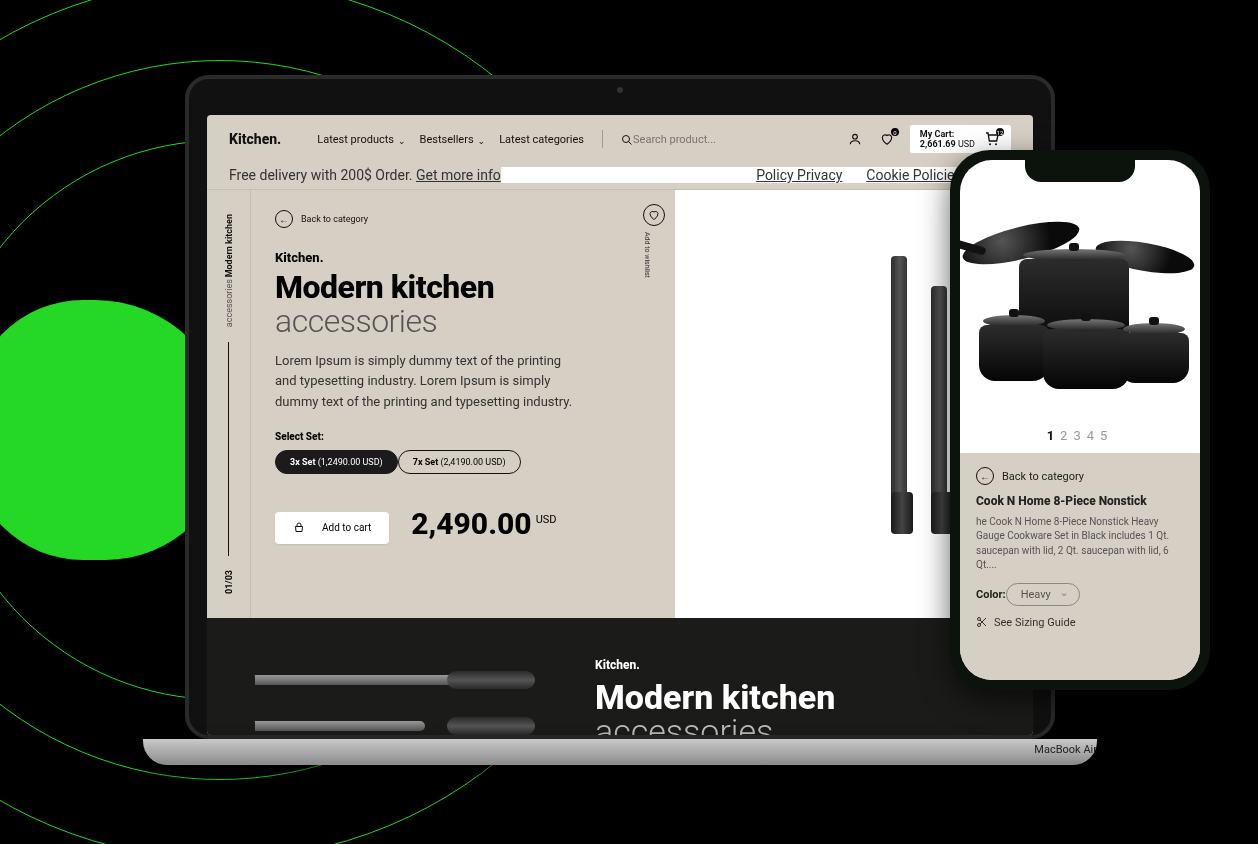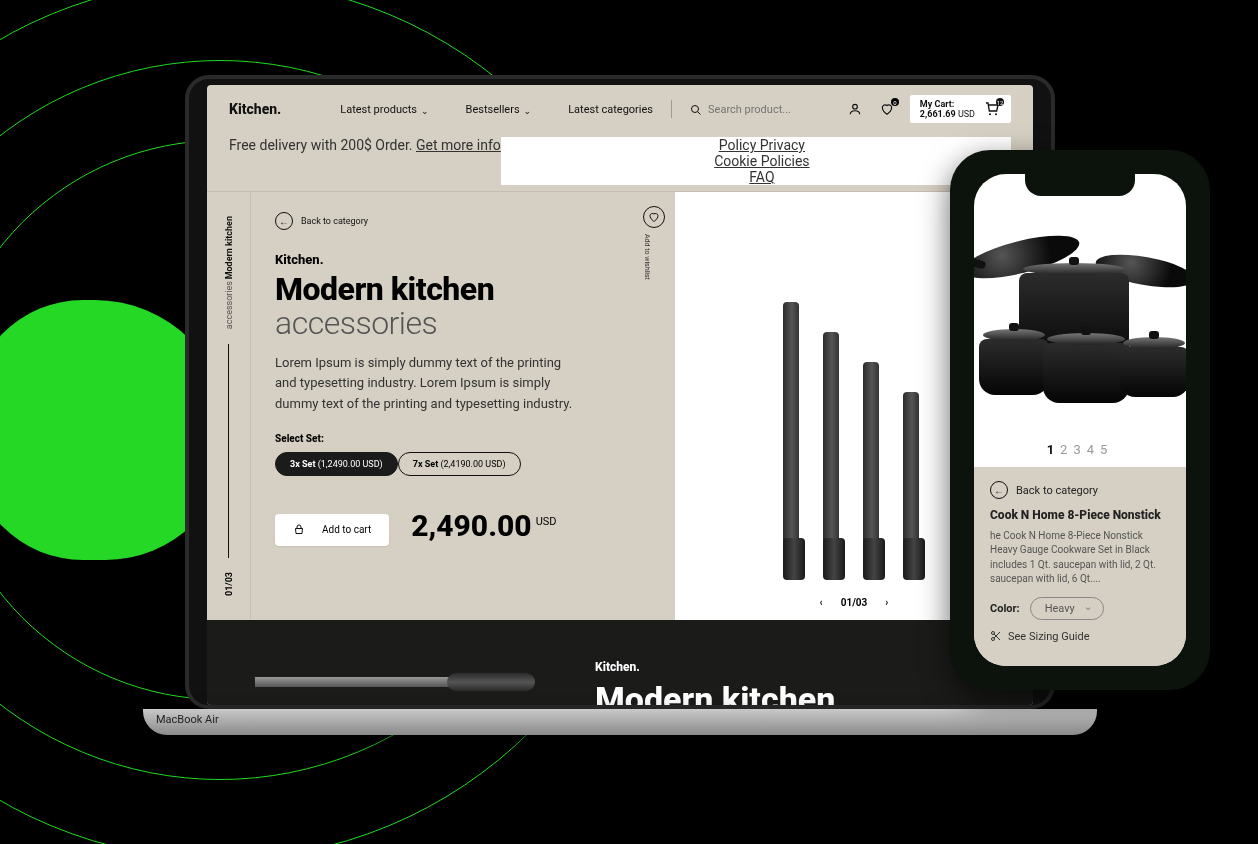--- a/index.html
+++ b/index.html
@@ -7,33 +7,33 @@
 
   
   .arc { position: absolute; border: 1px solid #1fdb1f; border-radius: 50%; pointer-events: none; }
   .arc1 { width: 880px; height: 880px; left: -220px; top: -20px; }
   .arc2 { width: 720px; height: 720px; left: -140px; top: 60px; }
   .arc3 { width: 560px; height: 560px; left: -60px; top: 140px; }
   .blob { position: absolute; width: 260px; height: 260px; left: -30px; top: 300px; background: #26d826; border-radius: 50% 60% 55% 50%; }
 
   
   .laptop { position: absolute; left: 185px; top: 75px; width: 870px; }
-  .bezel { background: #111; border: 4px solid #2a2a2a; border-radius: 24px; padding: 6px 18px 0 18px; position: relative; }
+  .bezel { background: #111; border: 4px solid #2a2a2a; border-radius: 24px; padding: 36px 18px 0 18px; position: relative; }
   .camera { position: absolute; top: 8px; left: 50%; transform: translateX(-50%); width: 6px; height: 6px; background: #333; border-radius: 50%; }
   .screen { background: #d6cfc3; width: 100%; height: 620px; overflow: hidden; border-radius: 4px; position: relative; }
   .base { height: 26px; background: linear-gradient(#c9c9c9,#8a8a8a); border-radius: 0 0 24px 24px; margin: 0 -42px; box-shadow: 0 6px 18px rgba(0,0,0,.6); position: relative; }
-  .base .brand { position: absolute; top: 4px; left: 13px; right: 0; text-align: left; font-size: 11px; color: #222; }
+  .base .brand { position: absolute; top: 4px; left: 13px; right: 0; text-align: right; font-size: 11px; color: #222; }
 
   
   .topbar { display: flex; align-items: center; padding: 10px 22px; gap: 14px; font-size: 11px; color: #111; }
   .logo { font-weight: 800; font-size: 14px; }
-  .navitem { display: inline-flex; align-items: flex-end; gap: 4px; cursor: pointer; margin-left: 23px; }
+  .navitem { display: inline-flex; align-items: flex-end; gap: 4px; cursor: pointer; }
   .navitem .chev { font-size: 9px; }
   .sep { width: 1px; height: 18px; background: rgba(0,0,0,.25); margin: 0 4px; }
-  .search { flex: 1; display: flex; align-items: flex-end; gap: 6px; color: #444; }
+  .search { flex: 1; display: flex; align-items: flex-end; color: #444; }
   .search input { border: none; background: transparent; outline: none; font-size: 11px; width: 120px; }
   .iconbtn { width: 18px; height: 18px; display: inline-flex; align-items: center; justify-content: center; position: relative; }
   .dot { position: absolute; top: -2px; right: -3px; width: 8px; height: 8px; border-radius: 50%; background: #000; color: #fff; font-size: 6px; display: flex; align-items: center; justify-content: center; }
   .cartbox { background: #fff; padding: 4px 10px; font-size: 9px; display: flex; align-items: center; gap: 8px; border-radius: 2px; }
   .cartbox .amt { font-weight: 700; }
   .noticebar { display: flex; justify-content: space-between; padding: 4px 22px 6px; font-size: 14px; color: #333; border-bottom: 1px solid rgba(0,0,0,.08); }
   .noticebar a { text-decoration: underline; }
   .noticebar .right a { margin-left: 12px; }
 
   .content { display: flex; height: 428px; }
@@ -57,39 +57,39 @@
   .selset { font-size: 10px; font-weight: 800; margin-top: 18px; }
   .pills { display: flex; margin-top: 8px; }
   .pill { border-radius: 999px; padding: 6px 14px; font-size: 9px; border: 1px solid #111; cursor: pointer; }
   .pill.active { background: #1b1b1b; color: #fff; border-color: #1b1b1b; }
   .pill .pval { font-weight: 400; }
   .buyrow { display: flex; align-items: baseline; gap: 22px; margin-top: 32px; }
   .addbtn { background: #fff; border: none; border-radius: 4px; padding: 10px 18px; font-size: 10px; display: inline-flex; align-items: center; gap: 17px; cursor: pointer; box-shadow: 0 1px 2px rgba(0,0,0,.08); }
   .price { font-weight: 800; font-size: 30px; }
   .price sup { font-size: 11px; font-weight: 400; margin-left: 4px; }
 
-  .right { flex: 1; background: #fff; position: relative; display:flex; flex-direction:column; align-items:center; justify-content:flex-end; }
+  .right { flex: 1; background: #fff; position: relative; display:flex; flex-direction:row; align-items:center; justify-content:flex-end;gap:12px; }
   .knives { display: flex; gap: 18px; align-items: flex-end; height: 300px; margin-bottom:40px; }
   .knf { position:relative; }
   .blade { width: 16px; background: linear-gradient(90deg,#2b2b2b,#555 55%,#333); border-radius: 4px 4px 2px 2px; }
   .handle { width: 22px; height: 42px; background: linear-gradient(90deg,#1a1a1a,#444,#1a1a1a); border-radius: 4px; margin: -4px auto 0; }
   .pager { display:flex; align-items:center; gap:18px; font-size:10px; position:absolute; bottom:12px; }
   .pager .arrow { cursor:pointer; font-weight:700; }
 
   .darkband { background: #1b1b1a; color: #fff; height: 170px; display: flex; align-items: center; padding: 0 48px; gap: 60px; }
   .bandimgs { display:flex; flex-direction:column; gap:20px; }
   .knife-h { position:relative; width:280px; height:26px; }
   .knife-h .hblade { position:absolute; left:0; top:8px; height:10px; width:200px; background:linear-gradient(#999,#555); border-radius:2px 40px 40px 2px; }
   .knife-h .hhandle { position:absolute; right:0; top:4px; height:18px; width:88px; background:linear-gradient(#2a2a2a,#555,#2a2a2a); border-radius:10px; }
   .bandtext .sm { font-size: 12px; font-weight:800; margin-bottom:8px; }
   .bandtext .lga { font-size: 34px; font-weight: 800; line-height:1; }
   .bandtext .lgb { font-size: 34px; font-weight: 300; color:#bcbcbc; line-height:1; }
 
   
-  .phone { position: absolute; right: 48px; top: 150px; width: 260px; height: 540px; background: #0c130c; border-radius: 40px; padding: 24px; box-shadow: 0 10px 30px rgba(0,0,0,.6); }
+  .phone { position: absolute; right: 48px; top: 150px; width: 260px; height: 540px; background: #0c130c; border-radius: 40px; padding: 10px; box-shadow: 0 10px 30px rgba(0,0,0,.6); }
   .phone-screen { background: #fff; width: 100%; height: 100%; border-radius: 32px; overflow: hidden; display:flex; flex-direction:column; }
   .notch { width: 110px; height: 22px; background: #0c130c; border-radius: 0 0 16px 16px; margin: 0 auto; }
   .pimg { flex: 0 0 240px; display:flex; align-items:center; justify-content:center; position:relative; }
   .pots { position:relative; width:210px; height:190px; }
   .pan { position:absolute; background:radial-gradient(circle at 35% 30%, #555, #0a0a0a 60%); border-radius:50%; }
   .pan.a { width:120px; height:32px; left:-14px; top:20px; transform:rotate(-14deg); }
   .pan.a::after { content:""; position:absolute; left:-14px; top:2px; width:40px; height:8px; background:#111; border-radius:4px; transform:rotate(30deg); }
   .pan.b { width:100px; height:28px; right:-10px; top:36px; transform:rotate(10deg); }
   .pot { position:absolute; background:linear-gradient(#2c2c2c,#050505); border-radius:8px 8px 16px 16px; }
   .pot .lid { position:absolute; left:4px; right:4px; height:12px; top:-10px; background:linear-gradient(#777,#222); border-radius:50%; }
@@ -97,21 +97,21 @@
   .pot.big { width:110px; height:90px; left:44px; top:52px; }
   .pot.m1 { width:70px; height:56px; left:4px; top:118px; }
   .pot.m2 { width:86px; height:60px; left:68px; top:122px; }
   .pot.m3 { width:70px; height:50px; right:-4px; top:126px; }
   .pdots { text-align:center; font-size:13px; letter-spacing:6px; color:#999; padding:6px 0 10px; }
   .pdots .on { color:#111; font-weight:700; }
   .pbody { background:#d6cfc3; flex:1; padding:14px 16px; font-size:11px; color:#222; }
   .pback { display:flex; align-items:center; gap:8px; font-size:11px; }
   .ptitle { font-size:12px; font-weight:800; line-height:1.15; margin-top:10px; }
   .pdesc { font-size:10px; color:#555; margin-top:6px; line-height:1.45; }
-  .prow { display:flex; align-items:center; gap:10px; margin-top:10px; font-size:11px; }
+  .prow { display:flex; align-items:center; margin-top:10px; font-size:11px; }
   .colorpill { border:1px solid #888; border-radius:999px; padding:4px 28px 4px 14px; font-size:11px; position:relative; color:#555; }
   .colorpill::after { content:"⌄"; position:absolute; right:10px; top:2px; color:#888; }
   .sizing { display:flex; align-items:center; gap:6px; margin-top:10px; font-size:11px; color:#333; }
   .qtyrow { display:flex; align-items:center; gap:10px; margin-top:12px; font-size:11px; }
   .qtyctl { border:1px solid #888; border-radius:999px; display:flex; align-items:center; }
   .qtyctl button { border:none; background:transparent; width:28px; height:24px; font-size:14px; cursor:pointer; color:#555; }
   .qtyctl span { width:24px; text-align:center; font-size:12px; }
 
   svg { display:block; }
 </style>

